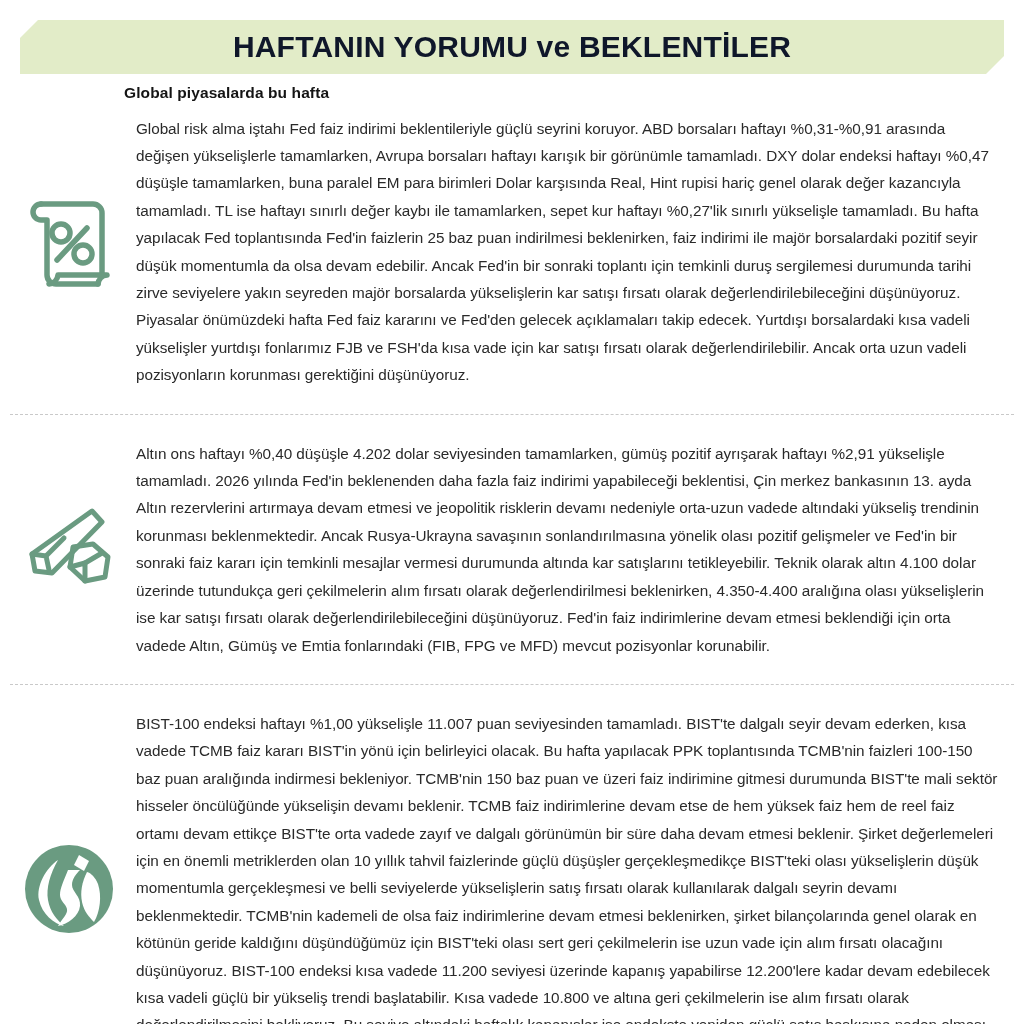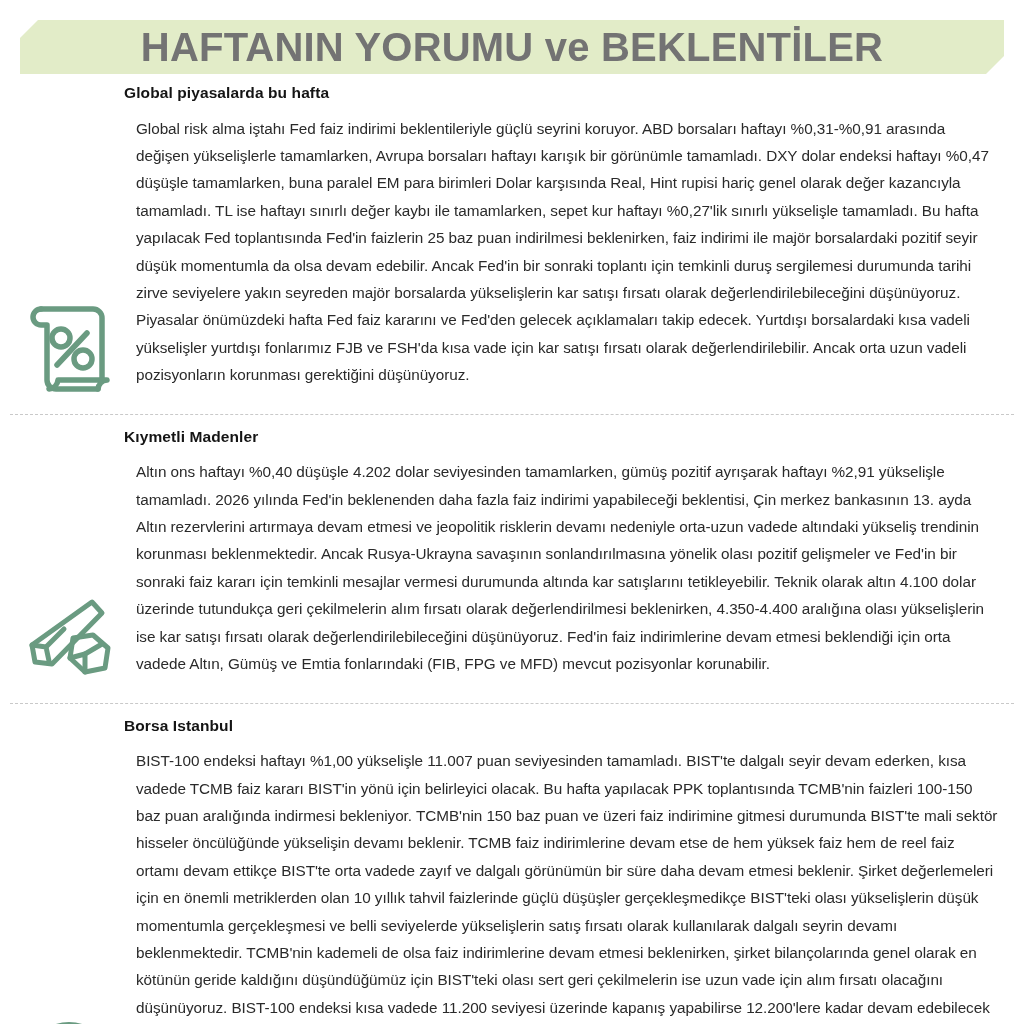--- a/index.html
+++ b/index.html
@@ -23,39 +23,39 @@
     width: 984px;
     height: 54px;
     background: #e2ecc8;
     -webkit-clip-path: polygon(18px 0, 100% 0, 100% calc(100% - 18px), calc(100% - 18px) 100%, 0 100%, 0 18px);
     clip-path: polygon(18px 0, 100% 0, 100% calc(100% - 18px), calc(100% - 18px) 100%, 0 100%, 0 18px);
     display: flex;
     align-items: center;
     justify-content: center;
   }
   .header-title {
-    font-size: 40px;
+    font-size: 30px;
     font-weight: 700;
     letter-spacing: 0.2px;
-    color: #737373;
+    color: #0f172a;
     text-align: center;
     white-space: nowrap;
     font-family: "Liberation Sans", sans-serif;
   }
 
   
   .content {
     position: absolute;
     left: 0;
     top: 82px;
     width: 1024px;
   }
   .section {
     display: flex;
-    align-items: flex-end;
+    align-items: center;
     padding: 0 8px 0 14px;
     box-sizing: border-box;
   }
   .section-icon {
     flex: 0 0 110px;
     width: 110px;
     display: flex;
     justify-content: center;
     align-items: flex-start;
     padding-top: 6px;
@@ -130,38 +130,36 @@
             <path d="M9 49 L23 51 L26 65"></path>
             <path d="M23 51 L41 33"></path>
             <path d="M50 42 L70 39 L85 52 L82 72 L62 76 L47 62 Z"></path>
             <path d="M47 62 L62 58 L62 76"></path>
             <path d="M62 58 L79 48"></path>
           </g>
         </svg>
       </span>
     </div>
     <div class="section-body">
-      <h2 class="section-heading">Kıymetli Madenler</h2>
       <p class="section-text">Altın ons haftayı %0,40 düşüşle 4.202 dolar seviyesinden tamamlarken, gümüş pozitif ayrışarak haftayı %2,91 yükselişle tamamladı. 2026 yılında Fed'in beklenenden daha fazla faiz indirimi yapabileceği beklentisi, Çin merkez bankasının 13. ayda Altın rezervlerini artırmaya devam etmesi ve jeopolitik risklerin devamı nedeniyle orta-uzun vadede altındaki yükseliş trendinin korunması beklenmektedir. Ancak Rusya-Ukrayna savaşının sonlandırılmasına yönelik olası pozitif gelişmeler ve Fed'in bir sonraki faiz kararı için temkinli mesajlar vermesi durumunda altında kar satışlarını tetikleyebilir. Teknik olarak altın 4.100 dolar üzerinde tutundukça geri çekilmelerin alım fırsatı olarak değerlendirilmesi beklenirken, 4.350-4.400 aralığına olası yükselişlerin ise kar satışı fırsatı olarak değerlendirilebileceğini düşünüyoruz. Fed'in faiz indirimlerine devam etmesi beklendiği için orta vadede Altın, Gümüş ve Emtia fonlarındaki (FIB, FPG ve MFD) mevcut pozisyonlar korunabilir.</p>
     </div>
   </div>
 
   <hr class="divider">
 
   <div class="section">
     <div class="section-icon">
       <span>
         <svg width="90" height="90" viewBox="0 0 90 90" fill="none" xmlns="http://www.w3.org/2000/svg">
           <circle cx="45" cy="45" r="44" fill="#6a9b81"></circle>
           <path d="M34 16 C26 30 22 44 24 56 C26 68 33 76 40 82 C30 80 18 70 15 56 C12 42 22 24 34 16 Z" fill="#ffffff"></path>
           <path d="M44 26 C40 36 36 44 36 51 C36 57 42 60 43 65 C44 70 38 75 34 82 C44 80 55 72 56 62 C57 52 48 48 48 41 C48 35 52 30 56 26 Z" fill="#ffffff"></path>
           <path d="M63 28 C58 38 56 48 58 58 C60 68 66 74 70 78 C76 68 78 52 74 40 C71 33 67 29 63 28 Z" fill="#ffffff"></path>
           <path d="M55 11 L65 17 L60 27 L50 21 Z" fill="#ffffff"></path>
         </svg>
       </span>
     </div>
     <div class="section-body">
-      <h2 class="section-heading">Borsa Istanbul</h2>
       <p class="section-text">BIST-100 endeksi haftayı %1,00 yükselişle 11.007 puan seviyesinden tamamladı. BIST'te dalgalı seyir devam ederken, kısa vadede TCMB faiz kararı BIST'in yönü için belirleyici olacak. Bu hafta yapılacak PPK toplantısında TCMB'nin faizleri 100-150 baz puan aralığında indirmesi bekleniyor. TCMB'nin 150 baz puan ve üzeri faiz indirimine gitmesi durumunda BIST'te mali sektör hisseler öncülüğünde yükselişin devamı beklenir. TCMB faiz indirimlerine devam etse de hem yüksek faiz hem de reel faiz ortamı devam ettikçe BIST'te orta vadede zayıf ve dalgalı görünümün bir süre daha devam etmesi beklenir. Şirket değerlemeleri için en önemli metriklerden olan 10 yıllık tahvil faizlerinde güçlü düşüşler gerçekleşmedikçe BIST'teki olası yükselişlerin düşük momentumla gerçekleşmesi ve belli seviyelerde yükselişlerin satış fırsatı olarak kullanılarak dalgalı seyrin devamı beklenmektedir. TCMB'nin kademeli de olsa faiz indirimlerine devam etmesi beklenirken, şirket bilançolarında genel olarak en kötünün geride kaldığını düşündüğümüz için BIST'teki olası sert geri çekilmelerin ise uzun vade için alım fırsatı olacağını düşünüyoruz. BIST-100 endeksi kısa vadede 11.200 seviyesi üzerinde kapanış yapabilirse 12.200'lere kadar devam edebilecek kısa vadeli güçlü bir yükseliş trendi başlatabilir. Kısa vadede 10.800 ve altına geri çekilmelerin ise alım fırsatı olarak değerlendirilmesini bekliyoruz. Bu seviye altındaki haftalık kapanışlar ise endekste yeniden güçlü satış baskısına neden olması beklenir.</p>
     </div>
   </div>
 
 </div>
 
 </body></html>

